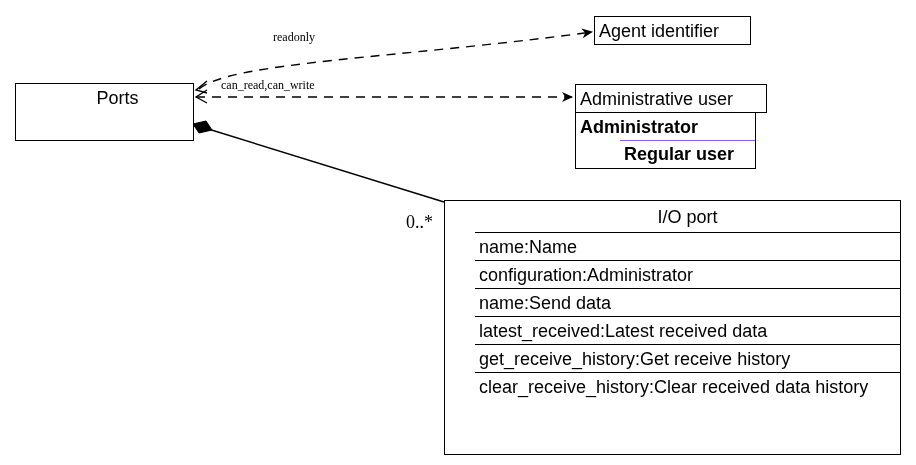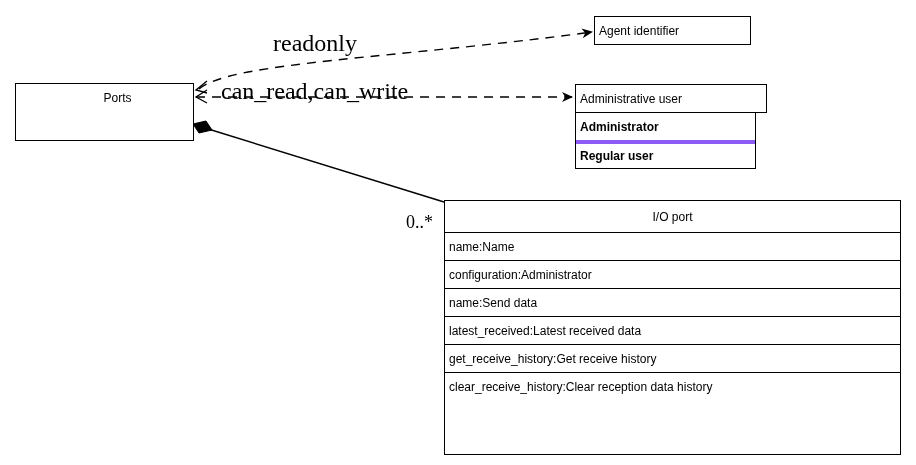--- a/index.html
+++ b/index.html
@@ -20,21 +20,21 @@
     box-sizing: border-box;
     border: 1px solid #000000;
     background: #ffffff;
     z-index: 3;
   }
   .uml-row {
     position: relative;
     box-sizing: border-box;
     background: #ffffff;
     font-family: "Liberation Sans", sans-serif;
-    font-size: 12px;
+    font-size: 18px;
     color: #000000;
     line-height: 1;
     white-space: nowrap;
     overflow: visible;
   }
   .uml-row.title {
     text-align: center;
   }
   .uml-row.attr {
     text-align: left;
@@ -89,46 +89,47 @@
   #admin-user-header .uml-row .row-inner { left: 4px; text-align: left; }
   #admin-user-body {
     left: 575px;
     top: 113px;
     width: 181px;
     height: 56px;
     border-top: none;
     font-weight: bold;
   }
   #admin-user-body .uml-row { height: 27px; }
-  #admin-user-body .uml-row + .uml-row { border-top: 4px solid #8b5cf6; height: 27px; }
+  #admin-user-body .uml-row + .uml-row { border-top: 1px solid #8b5cf6; height: 27px; margin-left: 44px; }
 
   
   #io-port-box {
     left: 444px;
     top: 200px;
     width: 457px;
     height: 255px;
+    padding-left: 30px;
   }
   #io-port-box .uml-row { height: 31px; }
   #io-port-box .uml-row.attr { height: 28px; }
 
   
   #edges {
     position: absolute;
     left: 0;
     top: 0;
     width: 916px;
     height: 465px;
     z-index: 1;
   }
 
   .edge-label {
     position: absolute;
     font-family: "Liberation Serif", serif;
-    font-size: 24px;
+    font-size: 12px;
     color: #000000;
     white-space: nowrap;
     background: transparent;
     z-index: 2;
   }
   #label-readonly { left: 273px; top: 30px; }
   #label-can-read-write { left: 221px; top: 78px; }
   #label-multiplicity {
     left: 406px;
     top: 212px;
@@ -207,21 +208,21 @@
     <div class="uml-row attr sep-top">
       <span class="row-inner">name:Send data</span>
     </div>
     <div class="uml-row attr sep-top">
       <span class="row-inner">latest_received:Latest received data</span>
     </div>
     <div class="uml-row attr sep-top">
       <span class="row-inner">get_receive_history:Get receive history</span>
     </div>
     <div class="uml-row attr sep-top">
-      <span class="row-inner">clear_receive_history:Clear reception data history</span>
+      <span class="row-inner">clear_receive_history:Clear received data history</span>
     </div>
   </div>
 
   <div class="edge-label" id="label-readonly">readonly</div>
 
   <div class="edge-label" id="label-can-read-write">can_read,can_write</div>
 
   <div class="edge-label" id="label-multiplicity">0..*</div>
 
 </div>

